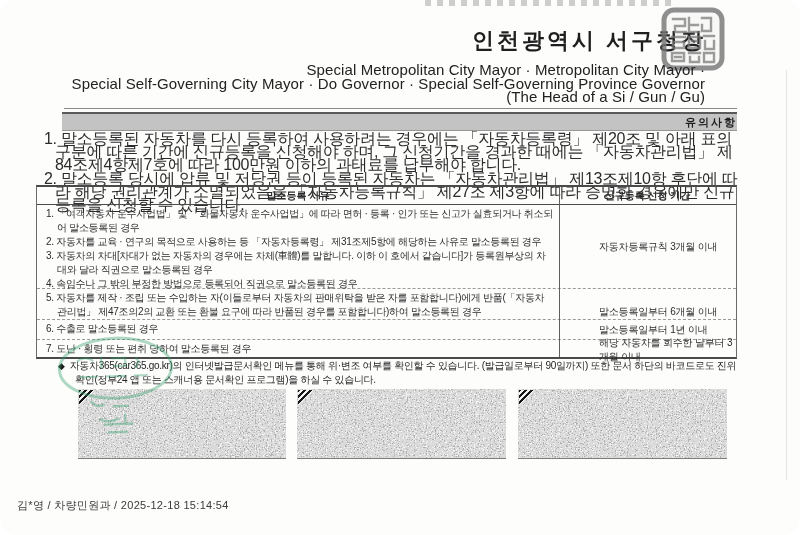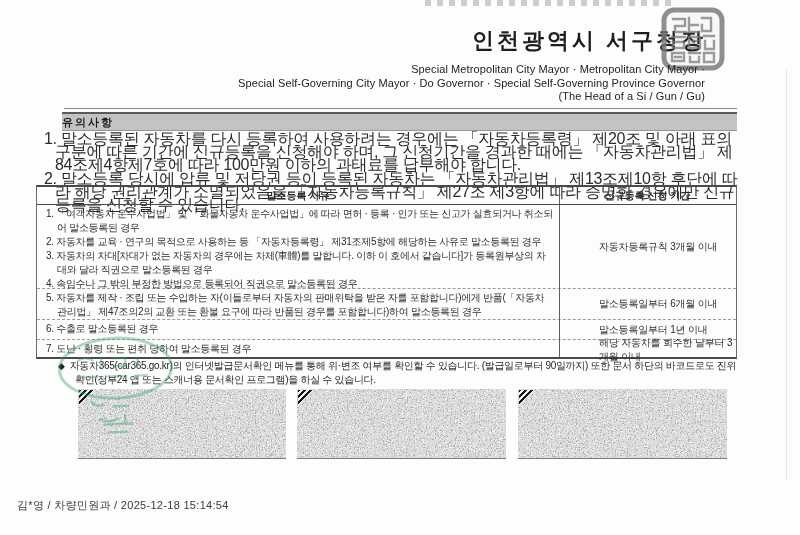--- a/index.html
+++ b/index.html
@@ -22,30 +22,30 @@
   .title{
     position:absolute;left:472px;top:26px;
     font-size:22px;font-weight:700;letter-spacing:3px;color:#1e1e1e;
     white-space:nowrap;
   }
 
   .seal{position:absolute;left:660px;top:6px;width:66px;height:66px;opacity:.82;}
 
   .en-block{
     position:absolute;left:58px;top:63px;width:647px;
-    text-align:right;font-size:11px;line-height:13.5px;color:#222;
+    text-align:right;font-size:15px;line-height:13.5px;color:#222;
     letter-spacing:.1px;white-space:nowrap;
   }
 
   .rule{position:absolute;left:64px;top:108px;width:673px;height:1px;background:#8a8a8a;}
 
   .notice-bar{
     position:absolute;left:62px;top:112px;width:675px;height:16px;
     background:#c3c3c3;border-top:2px solid #5a5a5a;border-bottom:1px solid #979797;
-    text-align:left;font-size:11px;font-weight:700;letter-spacing:2px;
+    text-align:right;font-size:11px;font-weight:700;letter-spacing:2px;
     line-height:16px;color:#1f1f1f;
   }
 
   .notes{position:absolute;left:44px;top:132px;width:694px;font-size:16px;line-height:13px;letter-spacing:-0.3px;}
   .notes p{margin:0 0 1px 0;text-indent:-11px;padding-left:11px;}
 
   
   .tbl{
     position:absolute;left:36px;top:185px;width:701px;height:174px;
     border:1px solid #6b6b6b;border-top:2px solid #4a4a4a;border-bottom:2px solid #4a4a4a;
@@ -53,21 +53,21 @@
   }
   .col-div{position:absolute;left:522px;top:0;bottom:0;width:1px;background:#5f5f5f;}
   .thead{display:flex;height:17px;border-bottom:1px solid #4a4a4a;font-weight:600;letter-spacing:0;}
   .th1{width:522px;text-align:center;line-height:17px;}
   .th2{flex:1;text-align:center;line-height:17px;}
   .trow{display:flex;box-sizing:border-box;gap:31px;}
   .trow + .trow{border-top:1px dashed #9a9a9a;}
   .td-reason{width:522px;box-sizing:border-box;padding:2px 6px 0 9px;}
   .td-reason p{margin:0;text-indent:-11px;padding-left:11px;}
   .td-period{flex:1;display:flex;align-items:center;padding-left:9px;box-sizing:border-box;letter-spacing:-0.2px;}
-  .h-a{height:83px;} .h-b{height:31px;} .h-c{height:20px;} .h-d{height:21px;}
+  .h-a{height:83px;} .h-b{height:31px;align-items:flex-end;} .h-c{height:20px;} .h-d{height:21px;}
 
   .footnote{
     position:absolute;left:58px;top:359px;width:682px;
     font-size:10px;line-height:13px;letter-spacing:-0.3px;color:#242424;
   }
   .footnote p{margin:0;text-indent:-17px;padding-left:17px;}
   .diamond{font-size:9px;color:#1c1c1c;margin-right:5px;}
 
   
   .barcode{

